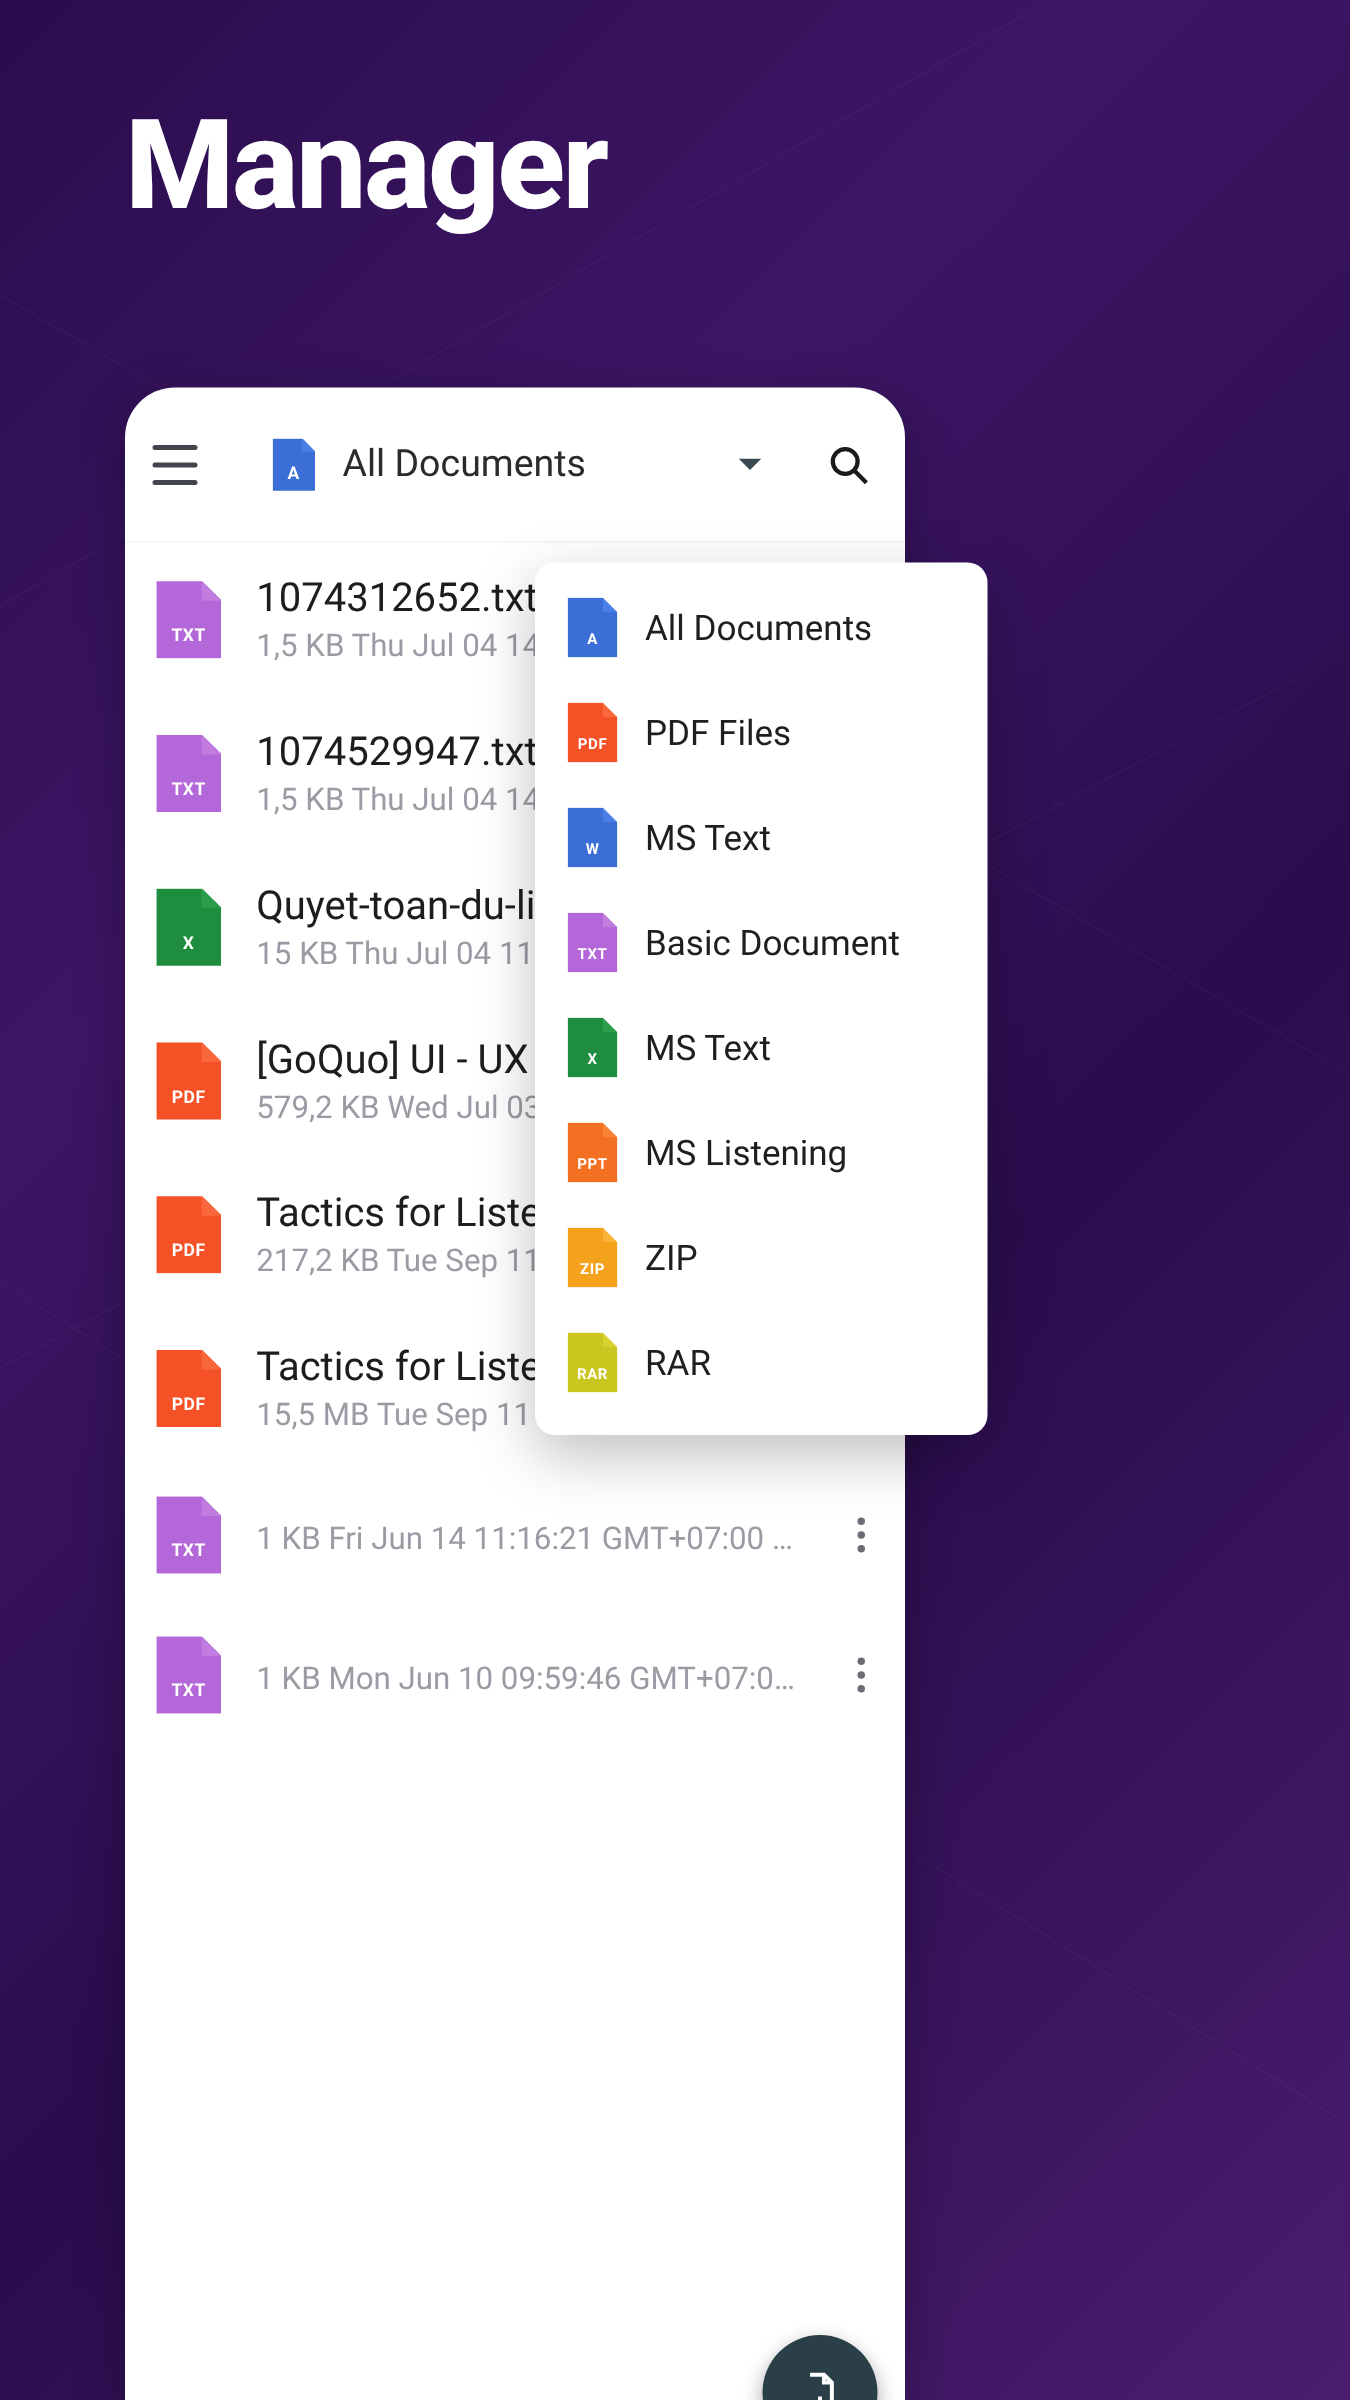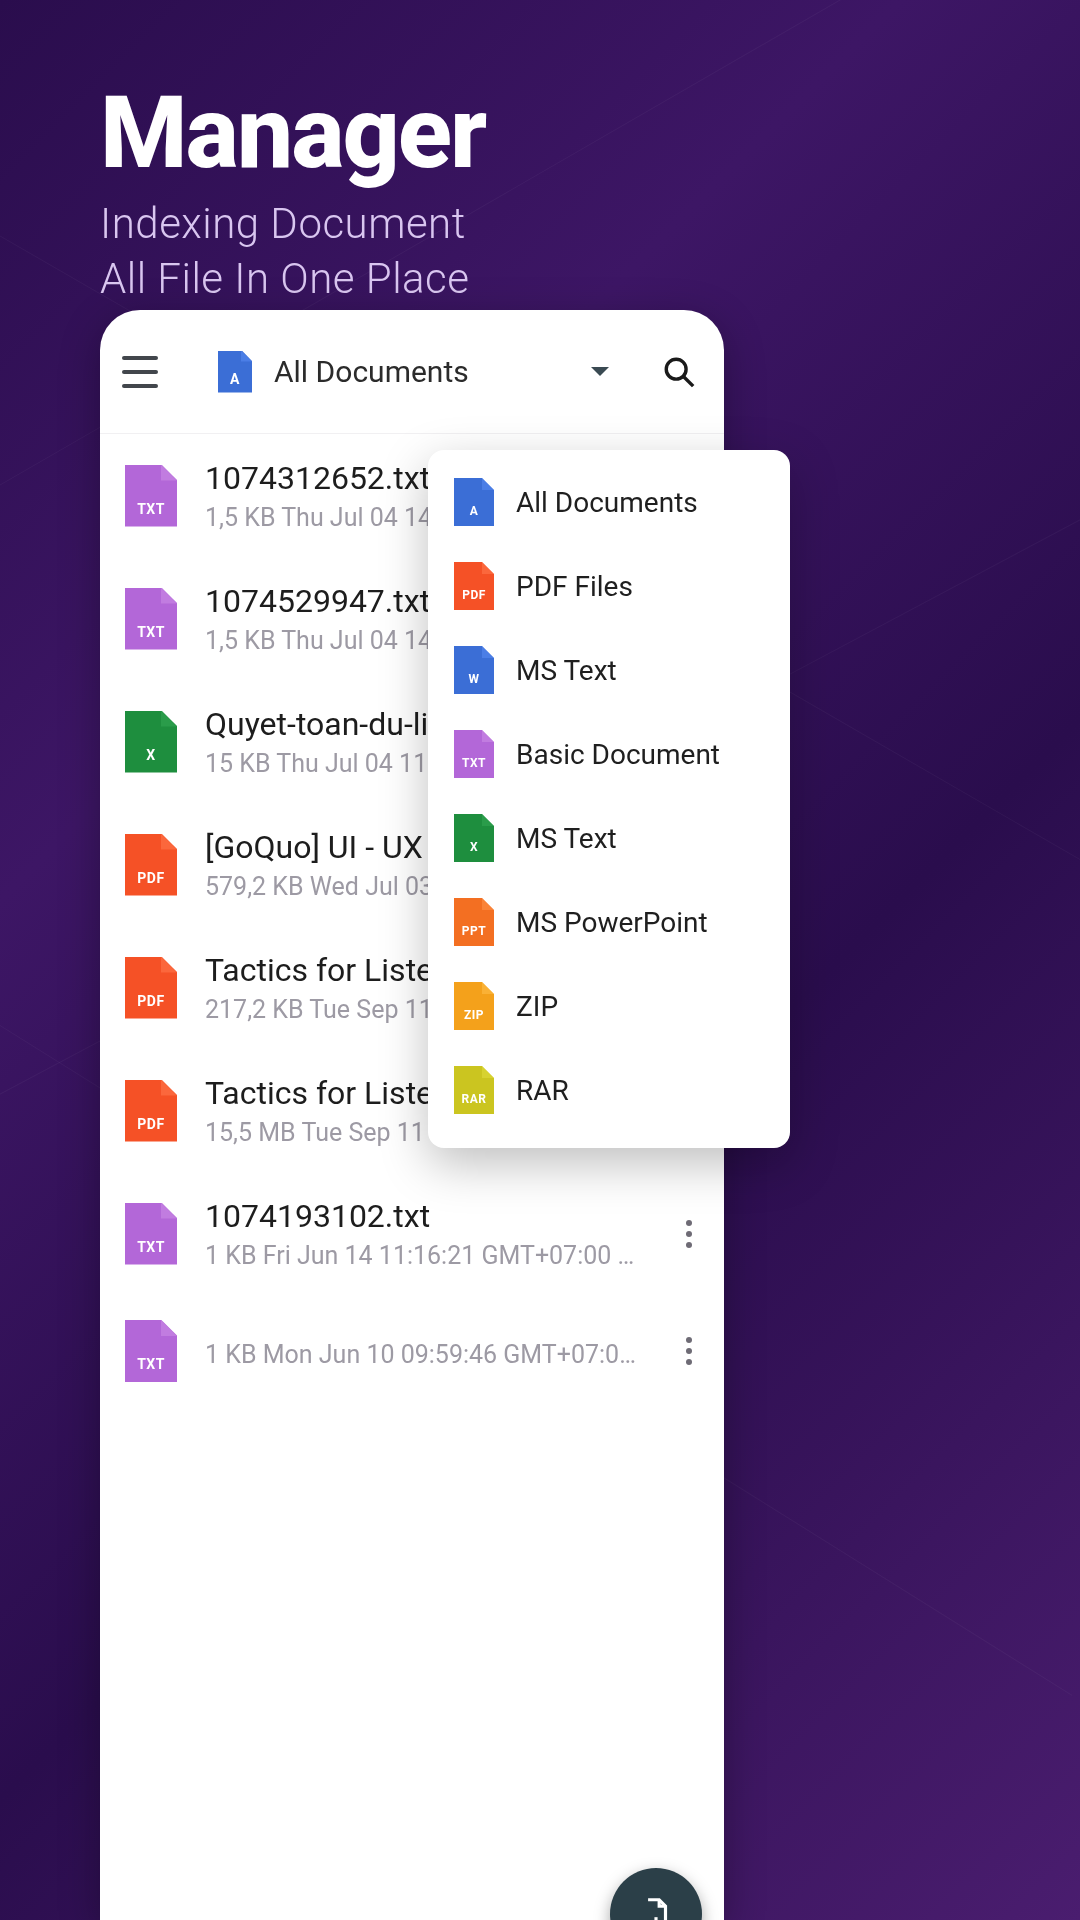--- a/index.html
+++ b/index.html
@@ -156,24 +156,20 @@
 </head>
 <body>
 
 <div class="diag-line" style="top:120px;left:-200px;transform:rotate(30deg)"></div>
 <div class="diag-line" style="top:600px;left:-200px;transform:rotate(-30deg)"></div>
 <div class="diag-line" style="top:900px;left:-200px;transform:rotate(32deg)"></div>
 <div class="diag-line" style="top:1200px;left:-200px;transform:rotate(-28deg)"></div>
 
 <div class="hero">
   <div class="hero-title">Manager</div>
-  <div class="hero-sub">
-    <div>Indexing Document</div>
-    <div>All File In One Place</div>
-  </div>
 </div>
 
 <div class="card">
 
   <div class="app-bar">
     <div class="menu-icon">
       <span></span>
         <span></span>
         <span></span>
     </div>
@@ -282,21 +278,20 @@
         </div>
   </div>
       <div class="file-row">
 
     <div class="file-icon">
       <div class="file-body" style="background:#b367d8"></div>
       <div class="file-fold" style="background:#cc8ee8"></div>
       <div class="file-label">TXT</div>
     </div>
     <div class="file-info">
-      <div class="file-name">1074193102.txt</div>
       <div class="file-meta">1 KB Fri Jun 14 11:16:21 GMT+07:00 2019</div>
     </div>
     <div class="more-dots">
           <span></span>
           <span></span>
           <span></span>
         </div>
   </div>
       <div class="file-row">
 
@@ -373,21 +368,21 @@
     </div>
     <div class="dd-label">MS Text</div>
   </div>
     <div class="dd-item">
 
     <div class="dd-icon">
       <div class="file-body" style="background:#f36f22"></div>
       <div class="file-fold" style="background:#ff934b"></div>
       <div class="file-label">PPT</div>
     </div>
-    <div class="dd-label">MS PowerPoint</div>
+    <div class="dd-label">MS Listening</div>
   </div>
     <div class="dd-item">
 
     <div class="dd-icon">
       <div class="file-body" style="background:#f4a11b"></div>
       <div class="file-fold" style="background:#ffc04a"></div>
       <div class="file-label">ZIP</div>
     </div>
     <div class="dd-label">ZIP</div>
   </div>

